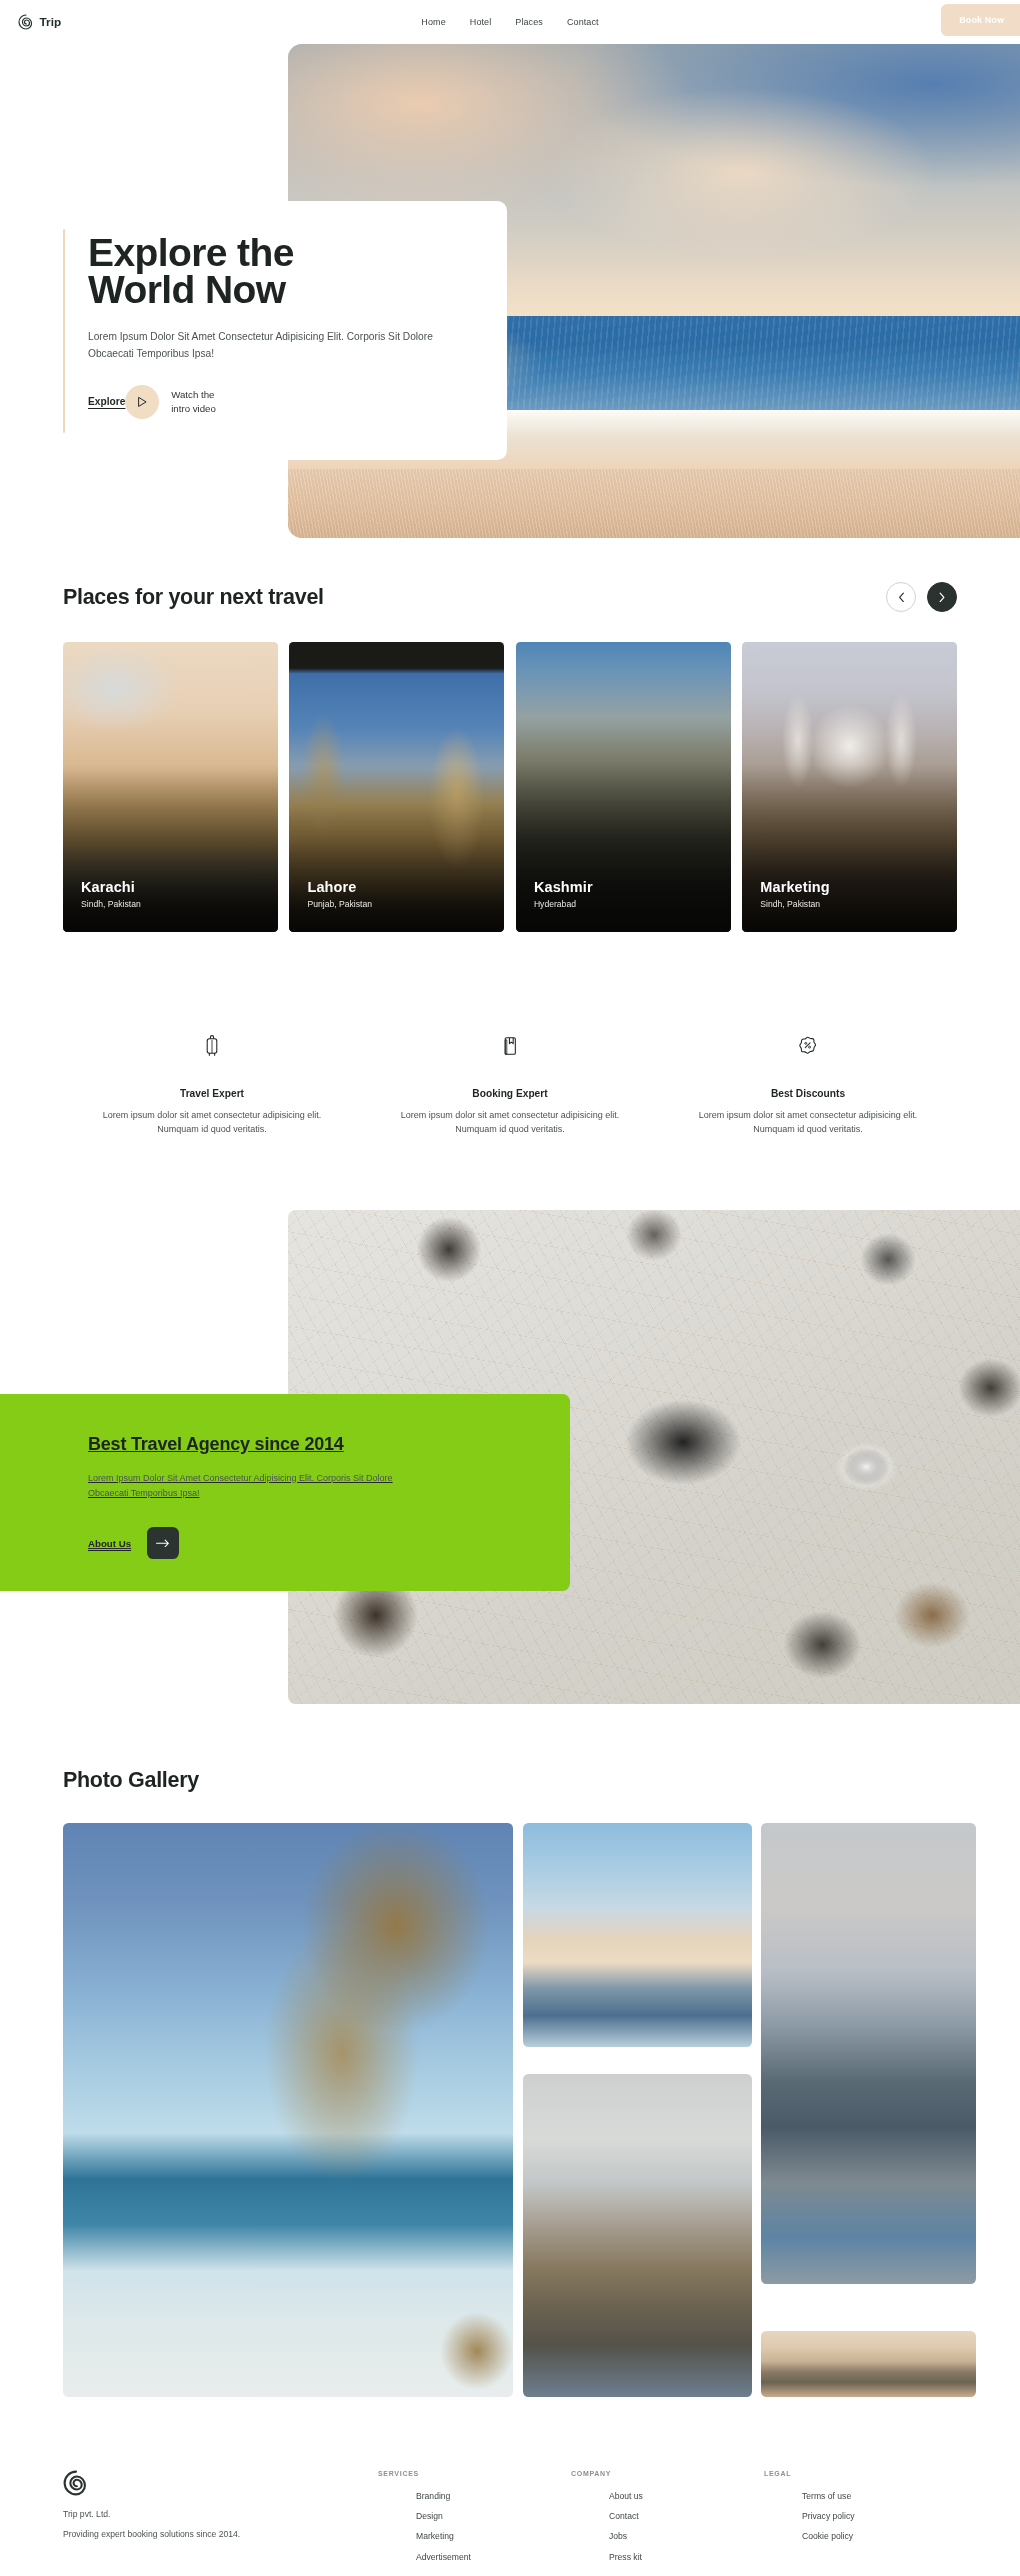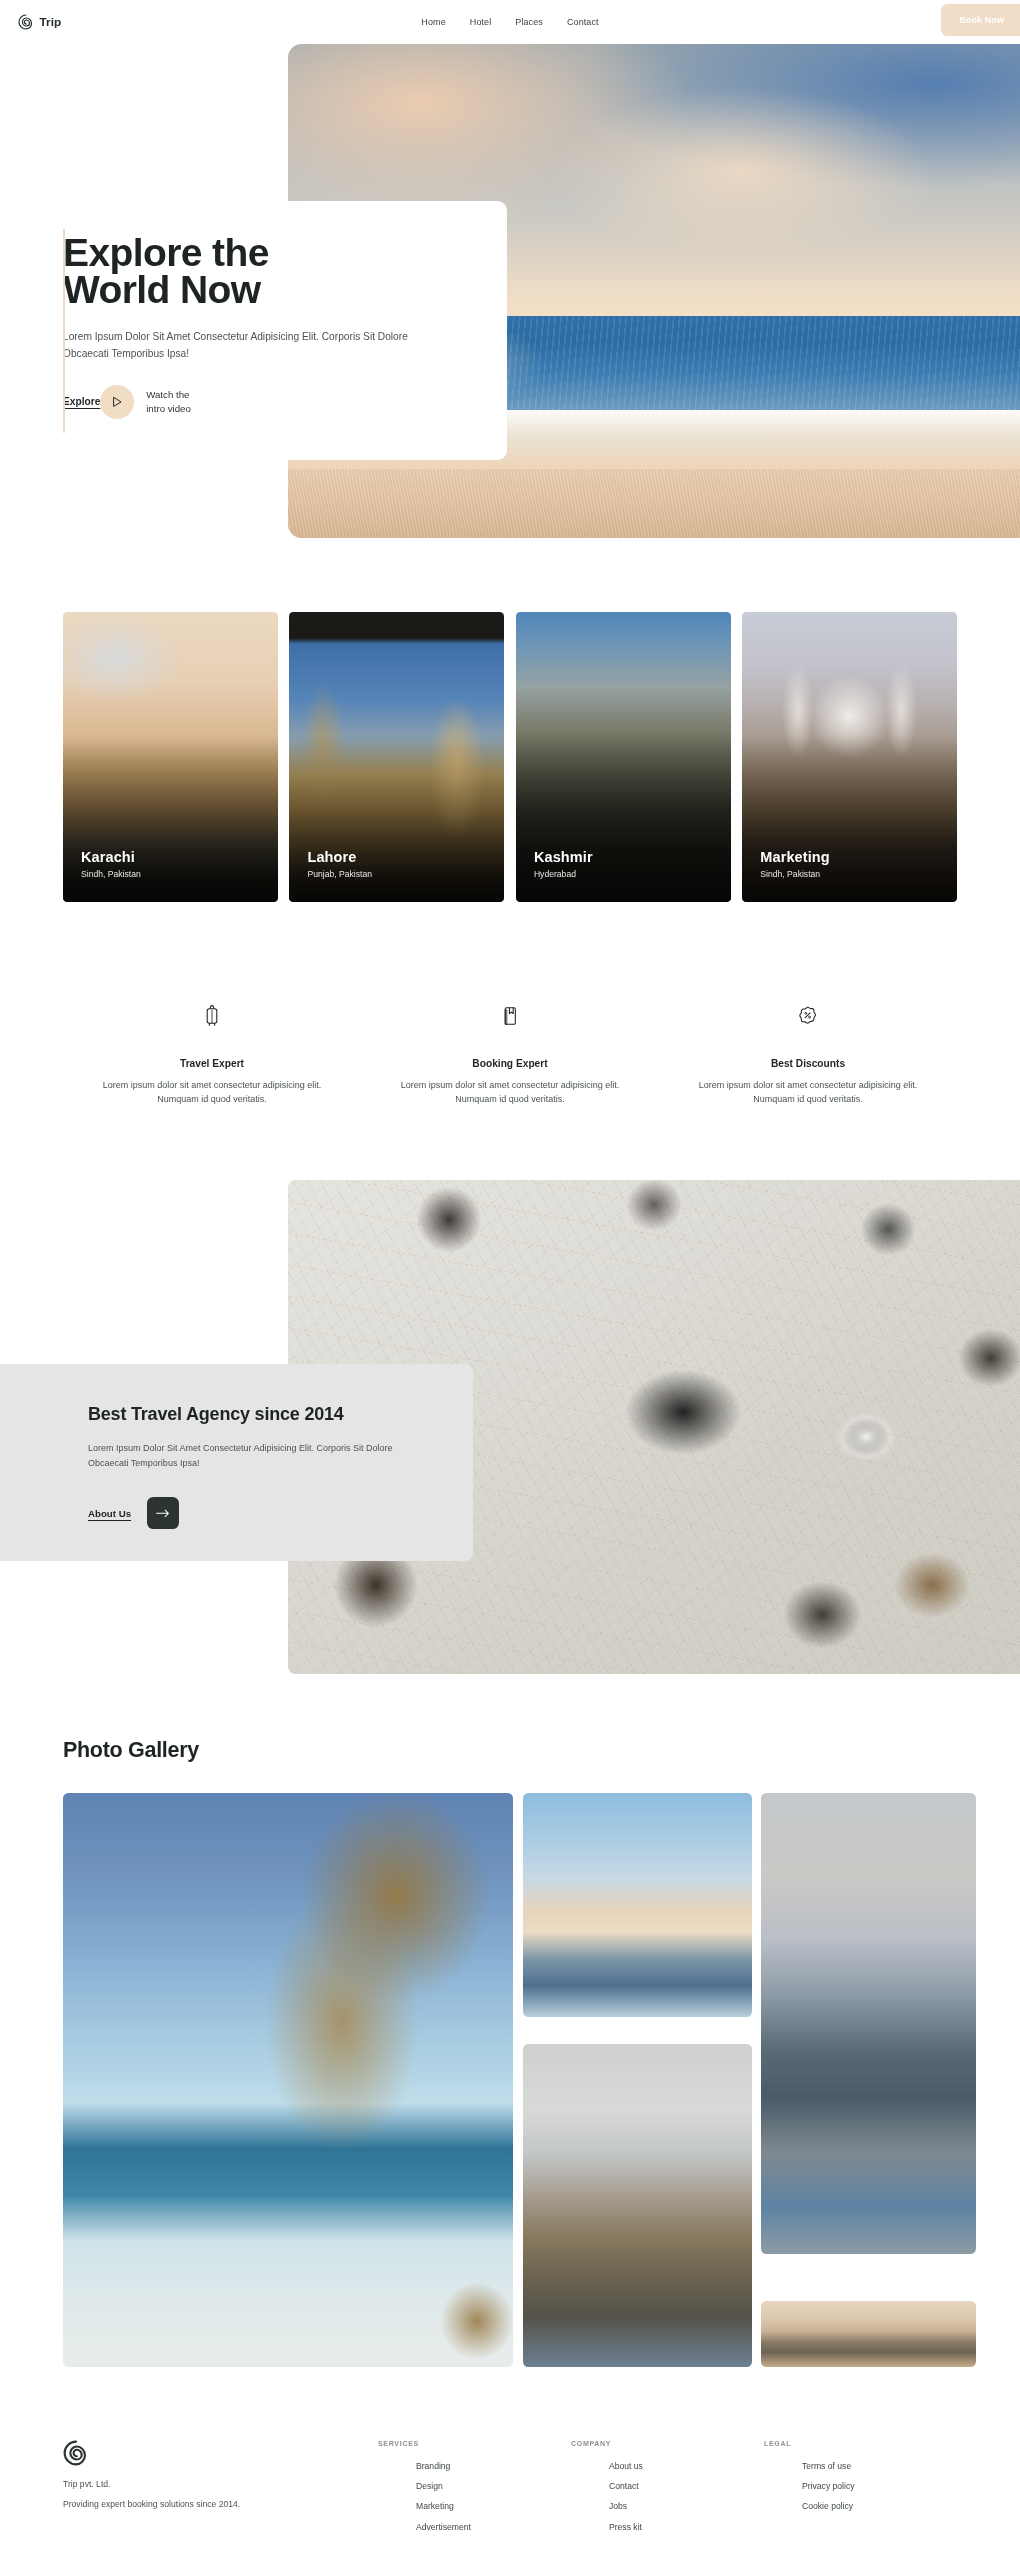--- a/index.html
+++ b/index.html
@@ -70,21 +70,21 @@
   }
   .hero-card {
     position:absolute; left:0; top:157px; width:507px; height:259px;
     background:#fff; border-radius:0 9.7px 9.7px 0; z-index:10;
     padding:33px 0 0 63px;
   }
   .accent-rule {
     position:absolute; left:63px; top:28px; width:2.1px; height:204px;
     background:#efd8c0; border-radius:1.1px;
   }
-  .hero-card-inner { }
+  .hero-card-inner { padding-left:25px; }
   .hero-title {
     font-size:39px; line-height:.96; font-weight:800;
     letter-spacing:-0.6px; color:#1d2422; white-space:pre-line;
   }
   .hero-sub {
     margin-top:20.4px; font-size:10.2px; line-height:1.62;
     color:#4a5351; max-width:371px;
   }
   .hero-actions { margin-top:22.6px; display:flex; align-items:center; }
   .explore-link {
@@ -193,23 +193,24 @@
       radial-gradient(ellipse 5% 6% at 79% 52%, rgba(34,26,20,.98), rgba(34,26,20,0) 64%),
       radial-gradient(ellipse 8% 12% at 12% 82%, rgba(46,36,26,.92), rgba(46,36,26,0) 72%),
       radial-gradient(ellipse 7% 9% at 88% 82%, rgba(120,86,44,.8), rgba(120,86,44,0) 74%),
       radial-gradient(ellipse 6% 9% at 22% 8%, rgba(34,30,26,.85), rgba(34,30,26,0) 74%),
       radial-gradient(ellipse 5% 7% at 50% 5%, rgba(60,56,52,.75), rgba(60,56,52,0) 76%),
       radial-gradient(ellipse 6% 8% at 96% 36%, rgba(40,36,32,.85), rgba(40,36,32,0) 74%),
       radial-gradient(ellipse 5% 7% at 82% 10%, rgba(30,30,30,.7), rgba(30,30,30,0) 76%),
       radial-gradient(ellipse 7% 9% at 73% 88%, rgba(30,26,22,.8), rgba(30,26,22,0) 76%);
   }
   .agency-card {
-    position:absolute; left:0; top:184px; width:473px; height:197px;
-    background:#e5e5e5; border-radius:0 7.5px 7.5px 0; z-index:10;
+    position:absolute; left:0; top:184px; width:570px; height:197px;
+    background:#84cc16; border-radius:0 7.5px 7.5px 0; z-index:10;
     padding:40px 0 0 88px;
+    text-decoration:underline;
   }
   .agency-title { font-size:18px; font-weight:800; letter-spacing:-0.2px; color:#1d2422; }
   .agency-sub { margin-top:16px; font-size:9px; line-height:1.7; color:#4a5351; max-width:344px; }
   .agency-actions { margin-top:26px; display:flex; align-items:center; gap:16px; }
   .about-link {
     font-size:9.7px; font-weight:700; color:#1d2422;
     text-decoration:underline; text-underline-offset:2.7px; cursor:pointer;
   }
   .arrow-btn {
     width:32px; height:32px; border-radius:6.4px; background:#2c3431;
@@ -320,20 +321,35 @@
             </span>
             <span class="watch-text">Watch the
 intro video</span>
           </div>
         </div>
       </div>
     </div>
   </section>
 
   <section class="places wrap">
+    <div class="sec-head">
+      <h2 class="sec-title">Places for your next travel</h2>
+      <div class="carousel-nav">
+        <button class="cnav">
+          <svg width="7.5" height="10.7" viewBox="0 0 14 20">
+            <path d="M10 2 3 10l7 8" fill="none" stroke="#2a322f" stroke-width="2.2" stroke-linecap="round" stroke-linejoin="round"></path>
+          </svg>
+        </button>
+        <button class="cnav dark">
+          <svg width="7.5" height="10.7" viewBox="0 0 14 20">
+            <path d="M4 2l7 8-7 8" fill="none" stroke="#ffffff" stroke-width="2.2" stroke-linecap="round" stroke-linejoin="round"></path>
+          </svg>
+        </button>
+      </div>
+    </div>
     <div class="cards">
       <article class="card">
         <div class="img img-karachi"></div>
         <div class="shade"></div>
         <div class="meta">
           <div class="c-name">Karachi</div>
           <div class="c-loc">Sindh, Pakistan</div>
         </div>
       </article>
       <article class="card">

